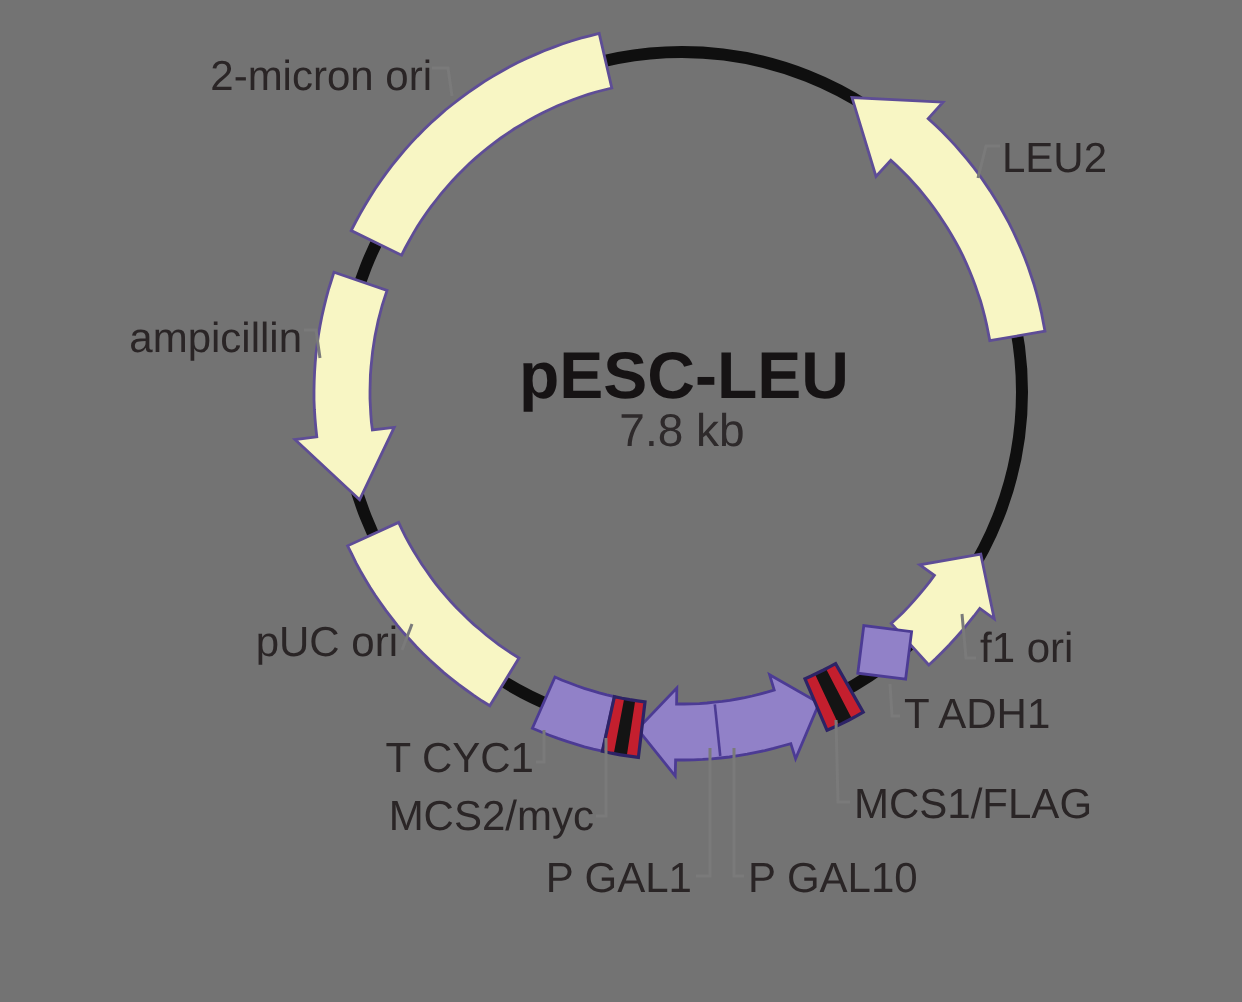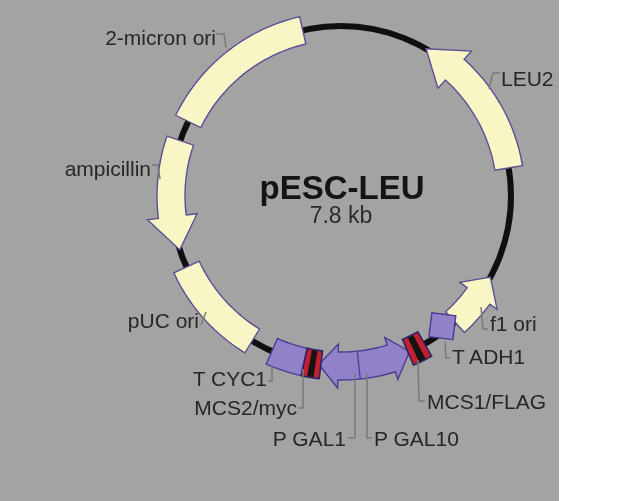--- a/index.html
+++ b/index.html
@@ -1,19 +1,19 @@
 <!DOCTYPE html>
 <html><head>
 <meta charset="utf-8">
 <style>
   html,body{margin:0;padding:0;background:#ffffff;}
   .figure{
     position:relative;
-    width:559px;height:501px;
-    background:#a3a3a3;
+    width:621px;height:501px;
+    background:#737373;
     font-family:"Liberation Sans", sans-serif;
     overflow:hidden;
   }
   svg text{font-family:"Liberation Sans", sans-serif;fill:#2a2526;}
   svg text.lbl{font-size:21px;}
   svg text.ttl{font-size:33px;font-weight:bold;fill:#161314;}
   svg text.sub{font-size:23px;fill:#2e2a2b;}
 </style>
 </head>
 <body>

